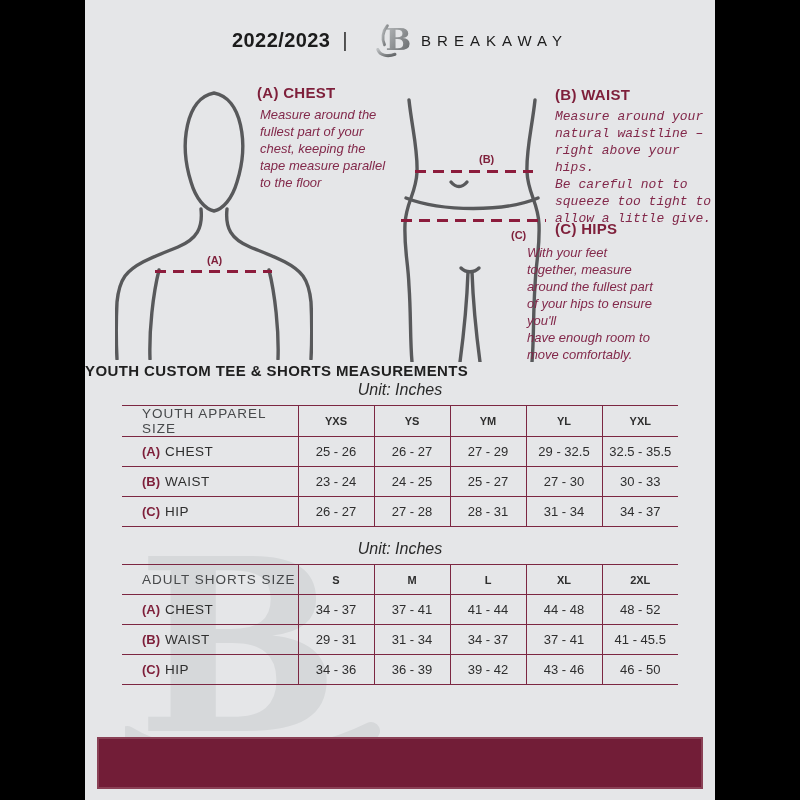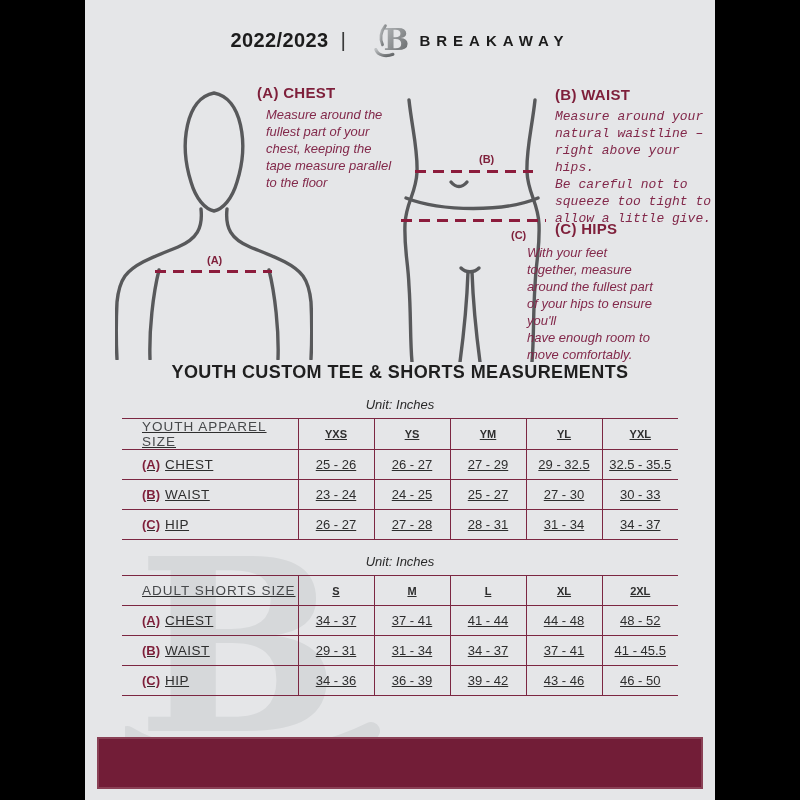--- a/index.html
+++ b/index.html
@@ -10,42 +10,42 @@
   .side-bar.right{left:715px;}
   .page{position:absolute;left:85px;top:0;width:630px;height:800px;background:#e5e6e8;color:#2e2e2e;}
 
   
   .header{position:absolute;top:20px;left:0;width:630px;display:flex;align-items:center;
           justify-content:center;gap:26px;z-index:2;}
   .header-title{display:flex;align-items:center;gap:12px;font-weight:bold;font-size:20px;
                 letter-spacing:.4px;color:#1c1c1c;white-space:nowrap;}
   .header-sep{font-weight:normal;color:#3a3a3a;font-size:21px;}
   .brand{display:flex;align-items:center;gap:7px;}
-  .brand-name{font-weight:bold;font-size:15px;letter-spacing:6px;color:#1c1c1c;white-space:nowrap;}
+  .brand-name{font-weight:normal;font-size:15px;letter-spacing:6px;color:#1c1c1c;white-space:nowrap;}
 
   
   .watermark{position:absolute;left:40px;top:535px;z-index:0;}
 
   
   .fig{position:absolute;z-index:1;}
   .fig path{fill:none;stroke:#58595b;stroke-width:3.4;stroke-linecap:round;}
   .dash{position:absolute;height:3px;z-index:1;
         background:repeating-linear-gradient(90deg,#8c1c3c 0 11px,transparent 11px 18px);}
   .marker{position:absolute;font-size:11px;font-weight:bold;color:#7e1f3a;z-index:2;}
 
   
   .inst-h{position:absolute;font-size:15px;font-weight:bold;color:#7e1f3a;letter-spacing:.3px;z-index:1;}
   .inst-p{position:absolute;font-size:13px;font-style:italic;color:#82284a;line-height:17px;
           white-space:pre-line;z-index:1;}
 
   
   .tables{position:absolute;top:362px;left:0;width:630px;z-index:1;}
-  .tbl-title{text-align:center;font-size:18px;font-weight:bold;letter-spacing:.4px;color:#1f1f1f;}
-  .tbl-unit{text-align:center;font-size:13px;font-style:italic;margin-top:14px;color:#2a2a2a;}
-  table{width:556px;margin:6px auto 0;border-collapse:collapse;background:transparent;text-decoration:underline;}
+  .tbl-title{font-size:15px;font-weight:bold;letter-spacing:.4px;color:#1f1f1f;}
+  .tbl-unit{text-align:center;font-size:16px;font-style:italic;margin-top:2px;color:#2a2a2a;}
+  table{width:556px;margin:6px auto 0;border-collapse:collapse;background:transparent;}
   th,td{border:1.5px solid #7c2742;height:29px;text-align:center;font-size:13px;color:#2e2e2e;padding:0;}
   th{font-weight:bold;font-size:11px;}
   tr > :first-child{border-left:none;text-align:left;padding-left:20px;}
   tr > :last-child{border-right:none;}
   .size-col-header{font-weight:normal;letter-spacing:1px;color:#47494b;font-size:13.5px;}
   .row-marker{font-weight:bold;color:#7e1f3a;margin-right:5px;}
   .row-label{letter-spacing:.5px;font-size:13.5px;color:#2e2e2e;}
   .adult-block{margin-top:13px;}
 
   
@@ -106,21 +106,21 @@
       <path d="M64,170 C69,175 77,175 82,170"></path>
       <path d="M71,174 C70,202 67,234 63,264"></path>
       <path d="M75,174 C76,202 79,234 83,264"></path>
     </svg>
     <div class="dash" style="left:330px;top:170px;width:118px;"></div>
     <div class="marker" style="left:394px;top:153px;">(B)</div>
     <div class="dash" style="left:316px;top:219px;width:145px;"></div>
     <div class="marker" style="left:426px;top:229px;">(C)</div>
 
     <div class="inst-h" style="left:172px;top:84px;">(A) CHEST</div>
-    <div class="inst-p" style="left:181px;top:106px;width:150px;">Measure around the
+    <div class="inst-p" style="left:175px;top:106px;width:150px;">Measure around the
 fullest part of your
 chest, keeping the
 tape measure parallel
 to the floor</div>
 
     <div class="inst-h" style="left:470px;top:86px;">(B) WAIST</div>
     <div class="inst-p" style="left:470px;top:108px;width:158px;font-family:Liberation Mono, monospace;">Measure around your
 natural waistline –
 right above your hips.
 Be careful not to

